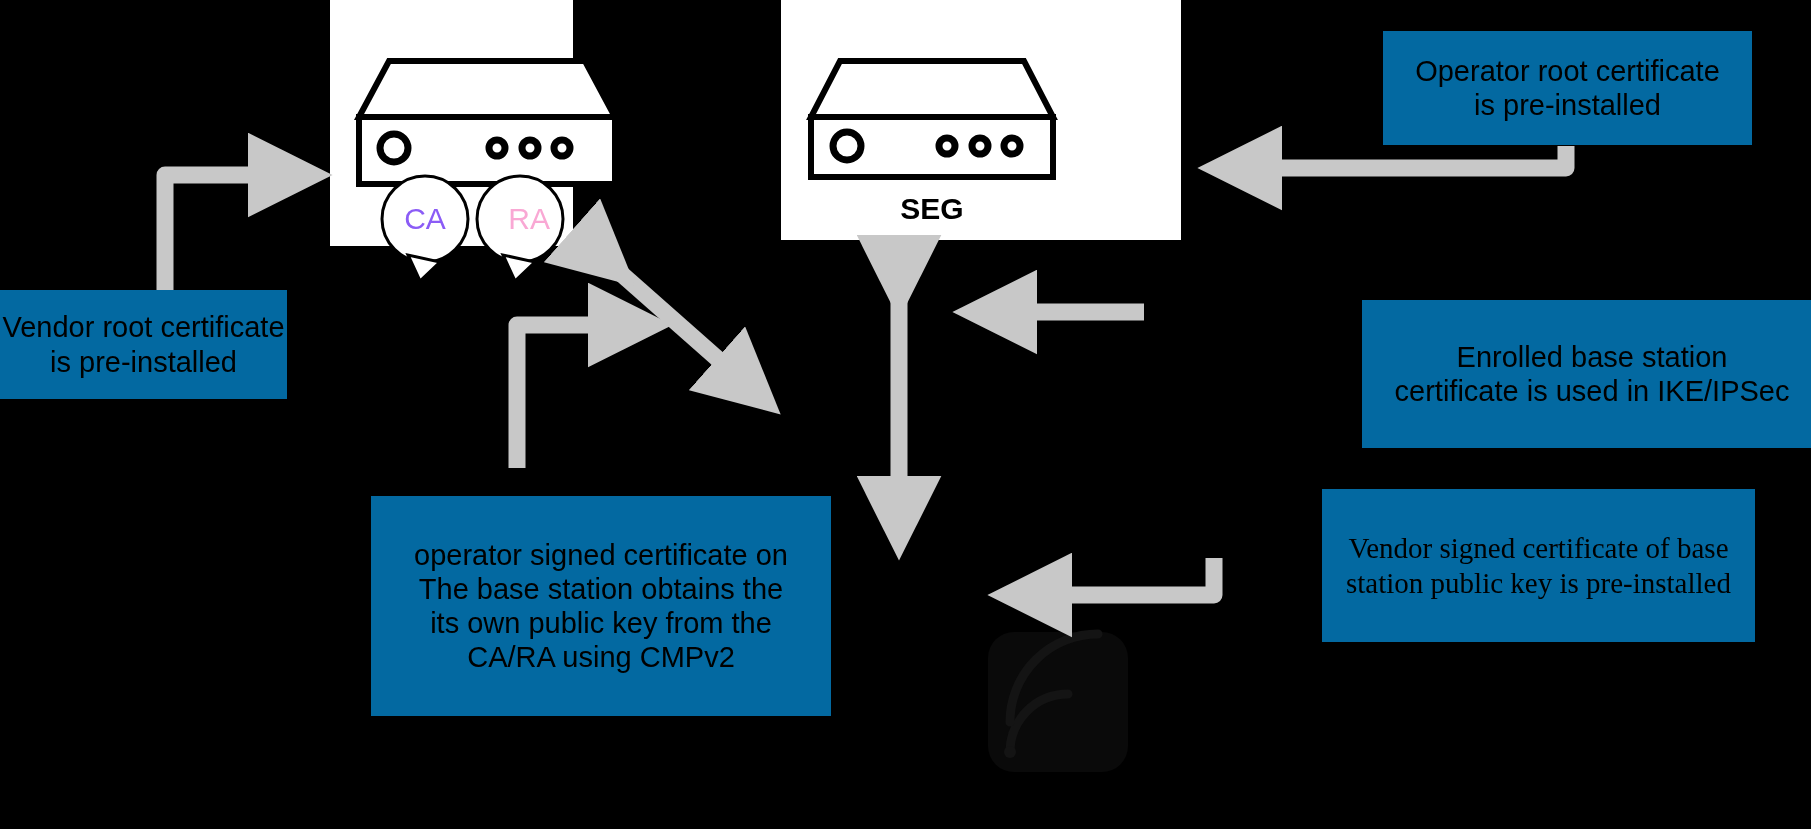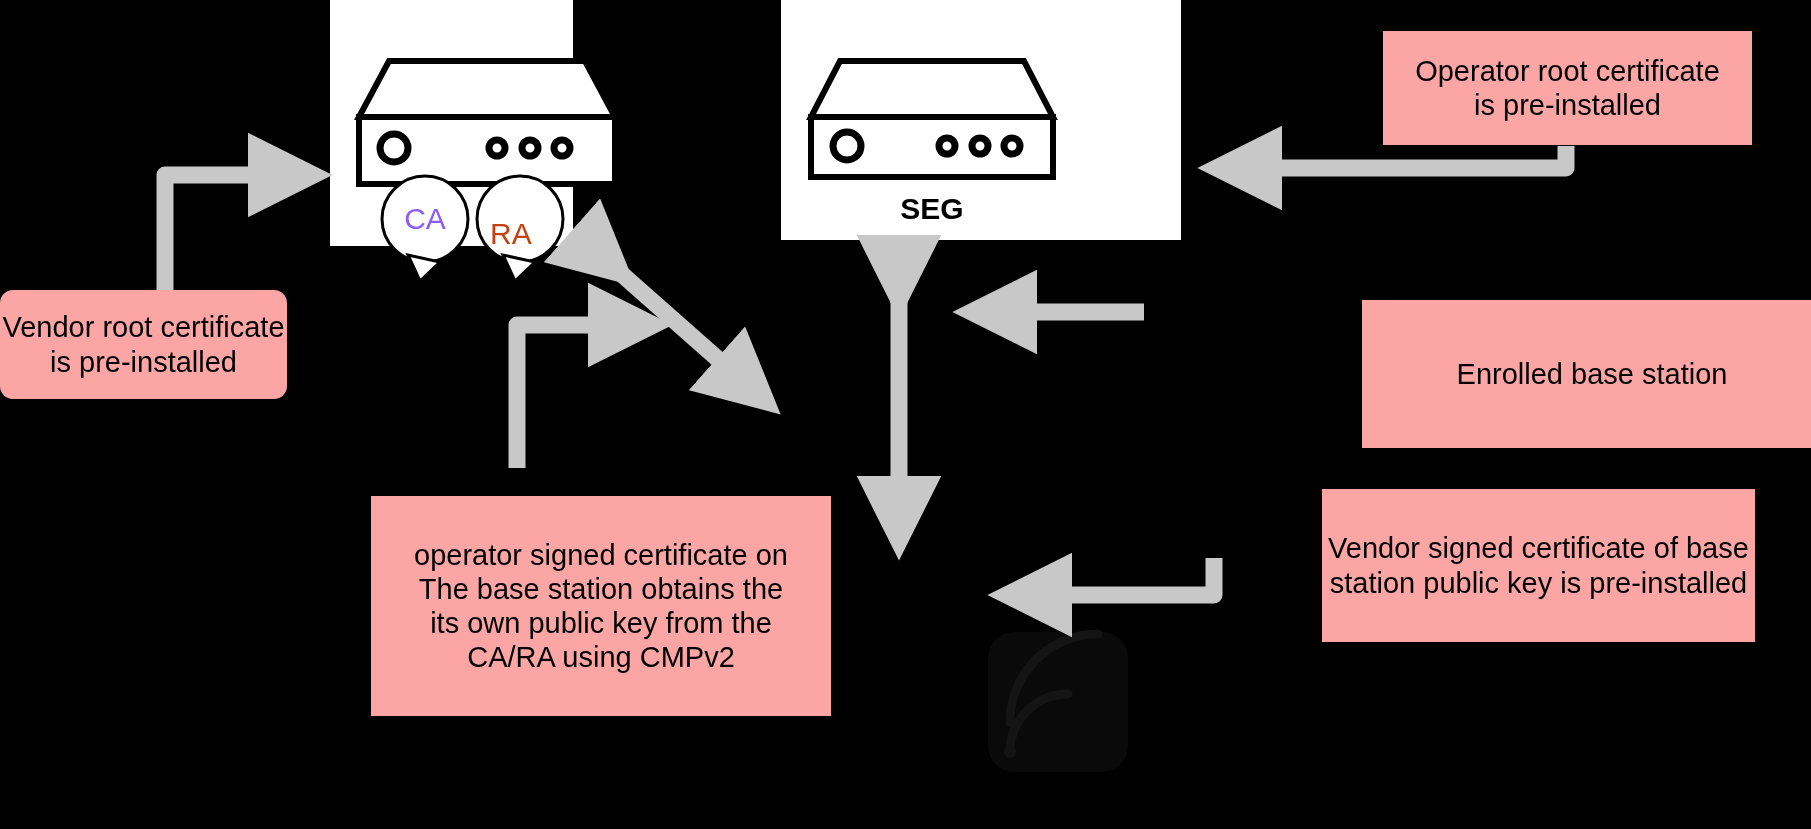--- a/index.html
+++ b/index.html
@@ -1,20 +1,20 @@
 <!DOCTYPE html>
 <html><head>
 <meta charset="utf-8">
 <style>
   html,body{margin:0;padding:0;background:#000;}
   #stage{position:relative;width:1811px;height:829px;background:#000;overflow:hidden;
          font-family:"Liberation Sans", sans-serif;}
 
   .panel{position:absolute;background:#fff;}
-  .txtbox{position:absolute;background:#fca5a5;color:#000;display:flex;align-items:center;
+  .txtbox{position:absolute;background:#0369a1;color:#000;display:flex;align-items:center;
           justify-content:center;text-align:center;line-height:1.18;}
 
   svg.layer{position:absolute;left:0;top:0;width:1811px;height:829px;overflow:visible;}
   svg.layer.arrows{pointer-events:none;}
 </style>
 </head>
 <body>
 
 <div id="stage">
 
@@ -59,22 +59,22 @@
         <circle cx="1010" cy="752" r="6" fill="#141414" stroke="none"></circle>
       </g>
     </g>
   </svg>
 
   <div style="position:absolute;left:811px;top:192px;width:242px;text-align:center;
               font-size:30px;color:#000;font-weight:bold;">SEG</div>
 
   <div style="position:absolute;left:395px;top:202px;width:60px;text-align:center;
               font-size:30px;color:#8b5cf6;">CA</div>
-  <div style="position:absolute;left:490px;top:202px;width:60px;text-align:left;
-              font-size:30px;color:#c2410c;margin-top:15px;">RA</div>
+  <div style="position:absolute;left:490px;top:202px;width:60px;text-align:right;
+              font-size:30px;color:#f9a8d4;">RA</div>
 
   <svg class="layer arrows">
     <defs>
       <marker id="ah" markerWidth="5" markerHeight="5" refX="2.2" refY="2.5" orient="auto" markerUnits="strokeWidth">
         <path d="M0,0 L5,2.5 L0,5 Z" fill="#c8c8c8"></path>
       </marker>
     </defs>
 
     <g>
       <path d="M165,322 L165,175 L285,175" fill="none" stroke="#c8c8c8" stroke-width="17" stroke-linejoin="round" stroke-linecap="butt" marker-end="url(#ah)"></path>
@@ -98,21 +98,21 @@
 
     <g>
       <path d="M1144,312 L1000,312" fill="none" stroke="#c8c8c8" stroke-width="17" stroke-linecap="butt" marker-end="url(#ah)"></path>
     </g>
 
     <g>
       <path d="M1214,558 L1214,595 L1035,595" fill="none" stroke="#c8c8c8" stroke-width="17" stroke-linejoin="round" stroke-linecap="butt" marker-end="url(#ah)"></path>
     </g>
   </svg>
 
-  <div class="txtbox" style="left:0px;top:290px;width:287px;height:109px;font-size:29px;border-radius:13px;">
+  <div class="txtbox" style="left:0px;top:290px;width:287px;height:109px;font-size:29px;">
     <div>
       <div>Vendor root certificate</div>
       <div>is pre-installed</div>
     </div>
   </div>
 
   <div class="txtbox" style="left:1383px;top:31px;width:369px;height:114px;font-size:29px;">
     <div>
       <div>Operator root certificate</div>
       <div>is pre-installed</div>
@@ -124,23 +124,24 @@
       <div>operator signed certificate on</div>
       <div>The base station obtains the</div>
       <div>its own public key from the</div>
       <div>CA/RA using CMPv2</div>
     </div>
   </div>
 
   <div class="txtbox" style="left:1322px;top:300px;width:460px;height:148px;font-size:29px;margin-left:40px;">
     <div>
       <div>Enrolled base station</div>
+      <div>certificate is used in IKE/IPSec</div>
     </div>
   </div>
 
-  <div class="txtbox" style="left:1322px;top:489px;width:433px;height:153px;font-size:29px;">
+  <div class="txtbox" style="left:1322px;top:489px;width:433px;height:153px;font-size:29px;font-family:Liberation Serif, serif;">
     <div>
       <div>Vendor signed certificate of base</div>
       <div>station public key is pre-installed</div>
     </div>
   </div>
 
 </div>
 
 </body></html>

